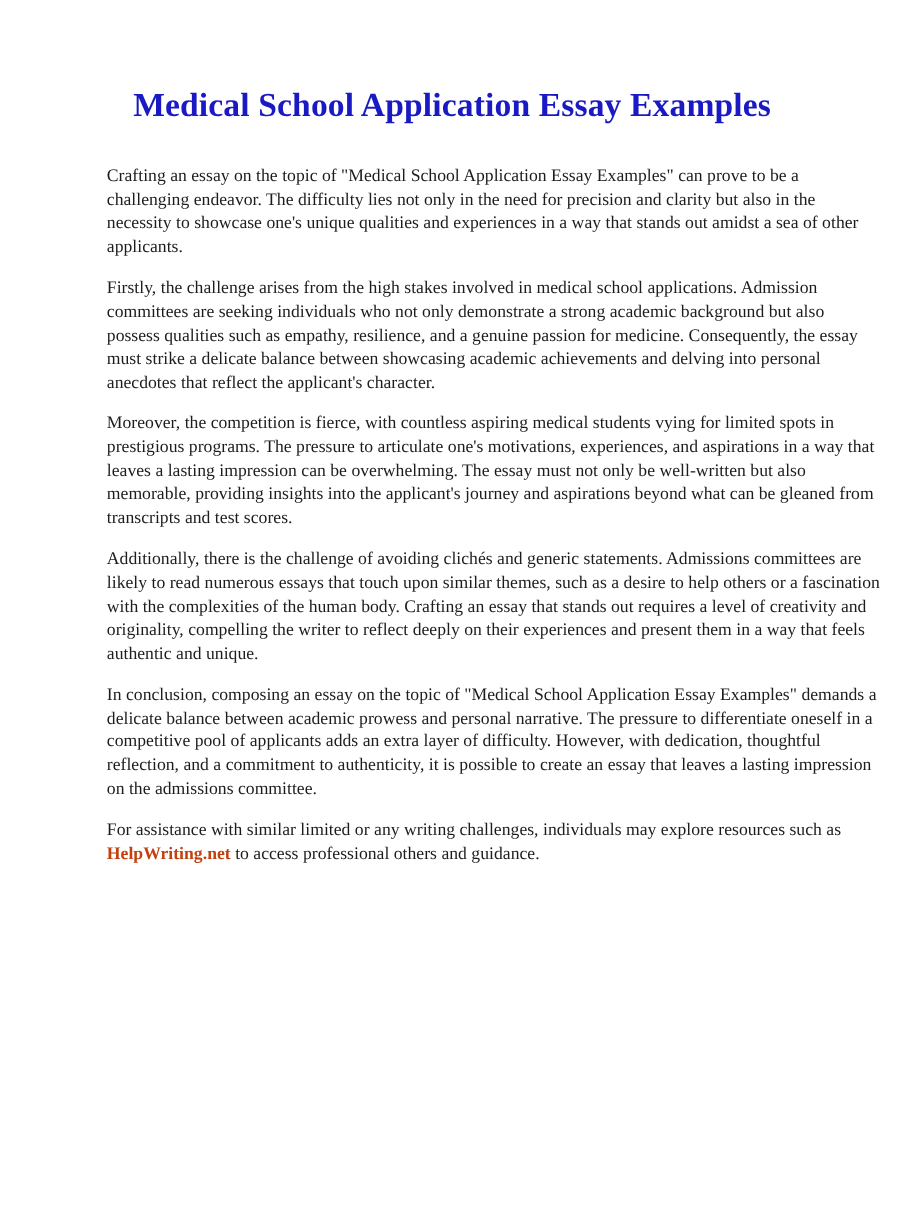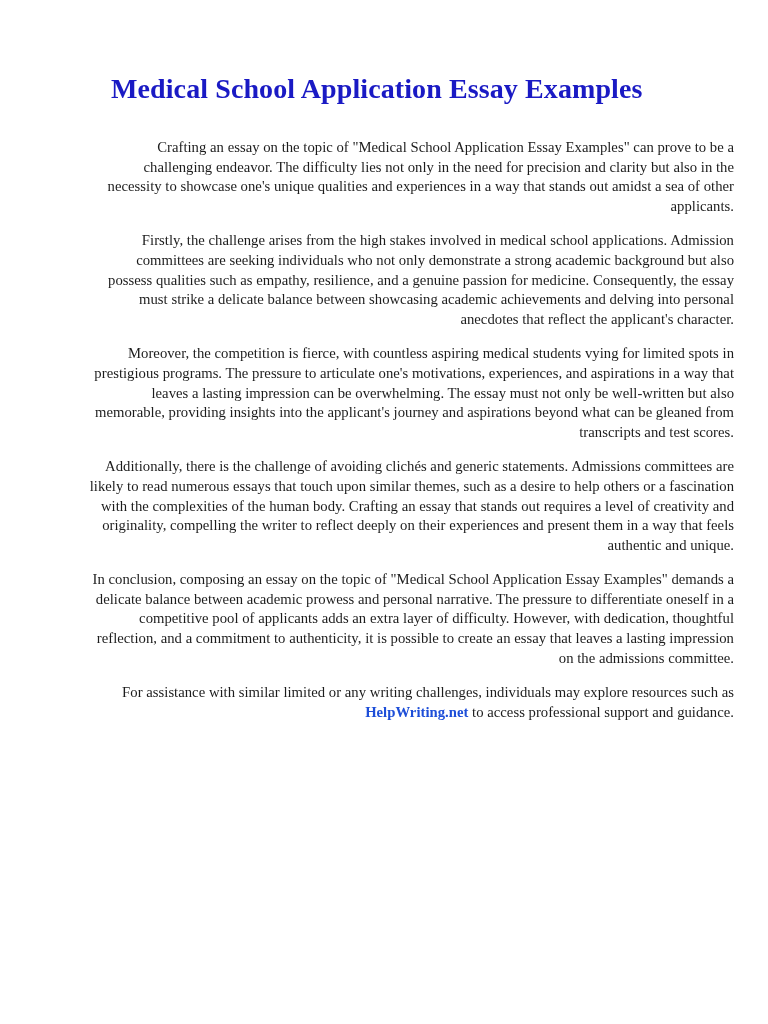--- a/index.html
+++ b/index.html
@@ -40,31 +40,31 @@
     letter-spacing: 0.1px;
     margin: 0 0 32px 0;
     padding-left: 22px;
     white-space: nowrap;
   }
 
   .doc-para {
     font-size: 14.7px;
     line-height: 19.6px;
     margin: 0 0 15px 0;
-    text-align: right;
+    text-align: left;
     color: #1c1c1c;
     letter-spacing: 0.02px;
   }
 
   .doc-para:last-child {
     margin-bottom: 0;
   }
 
   .doc-link {
-    color: #1d4ed8;
+    color: #c2410c;
     font-weight: bold;
     text-decoration: none;
   }
 </style>
 </head>
 <body>
 
 <div class="page">
   <div class="doc-body">
 
@@ -73,16 +73,16 @@
     <p class="doc-para">Crafting an essay on the topic of "Medical School Application Essay Examples" can prove to be a challenging endeavor. The difficulty lies not only in the need for precision and clarity but also in the necessity to showcase one's unique qualities and experiences in a way that stands out amidst a sea of other applicants.</p>
 
     <p class="doc-para">Firstly, the challenge arises from the high stakes involved in medical school applications. Admission committees are seeking individuals who not only demonstrate a strong academic background but also possess qualities such as empathy, resilience, and a genuine passion for medicine. Consequently, the essay must strike a delicate balance between showcasing academic achievements and delving into personal anecdotes that reflect the applicant's character.</p>
 
     <p class="doc-para">Moreover, the competition is fierce, with countless aspiring medical students vying for limited spots in prestigious programs. The pressure to articulate one's motivations, experiences, and aspirations in a way that leaves a lasting impression can be overwhelming. The essay must not only be well-written but also memorable, providing insights into the applicant's journey and aspirations beyond what can be gleaned from transcripts and test scores.</p>
 
     <p class="doc-para">Additionally, there is the challenge of avoiding clichés and generic statements. Admissions committees are likely to read numerous essays that touch upon similar themes, such as a desire to help others or a fascination with the complexities of the human body. Crafting an essay that stands out requires a level of creativity and originality, compelling the writer to reflect deeply on their experiences and present them in a way that feels authentic and unique.</p>
 
     <p class="doc-para">In conclusion, composing an essay on the topic of "Medical School Application Essay Examples" demands a delicate balance between academic prowess and personal narrative. The pressure to differentiate oneself in a competitive pool of applicants adds an extra layer of difficulty. However, with dedication, thoughtful reflection, and a commitment to authenticity, it is possible to create an essay that leaves a lasting impression on the admissions committee.</p>
 
-    <p class="doc-para"><span>For assistance with similar limited or any writing challenges, individuals may explore resources such as </span><a class="doc-link">HelpWriting.net</a><span> to access professional support and guidance.</span></p>
+    <p class="doc-para"><span>For assistance with similar limited or any writing challenges, individuals may explore resources such as </span><a class="doc-link">HelpWriting.net</a><span> to access professional others and guidance.</span></p>
 
   </div>
 </div>
 
 </body></html>

